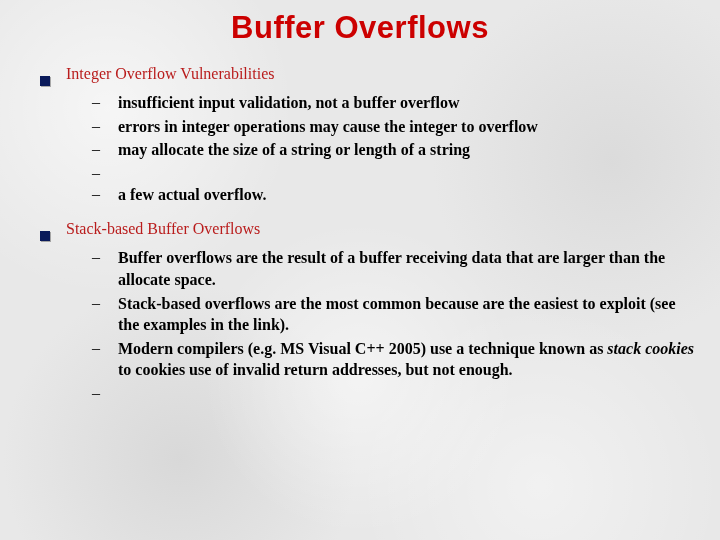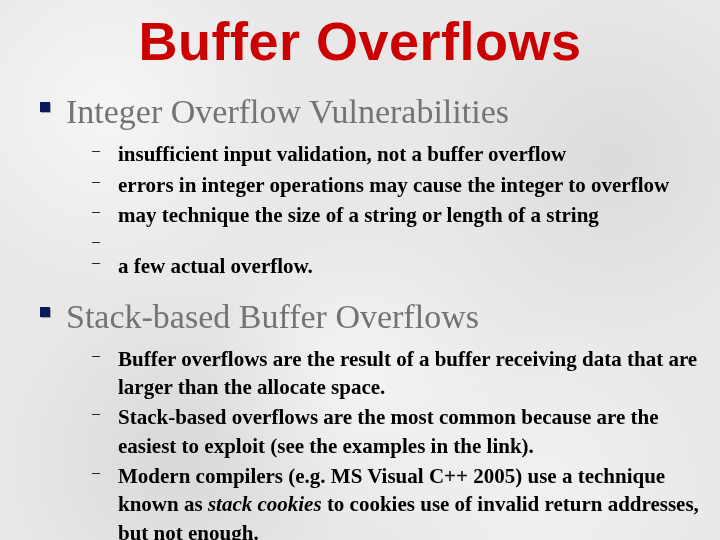--- a/index.html
+++ b/index.html
@@ -15,21 +15,21 @@
       radial-gradient(circle at 75% 90%, rgba(255,255,255,0.4) 0%, transparent 25%);
     font-family: "Times New Roman", Times, serif;
     overflow: hidden;
     position: relative;
   }
   .slide {
     padding: 10px 20px 20px 20px;
   }
   .title {
     font-family: Impact, "Arial Black", sans-serif;
-    font-size: 54px;
+    font-size: 31px;
     font-weight: 600;
     color: #cc0000;
     text-align: center;
     margin-bottom: 18px;
     letter-spacing: 0.5px;
   }
   .level1 {
     display: flex;
     align-items: flex-start;
     margin-bottom: 6px;
@@ -38,40 +38,40 @@
   .level1 .bullet-sq {
     width: 10px;
     height: 10px;
     background: #0a1a5a;
     margin-top: 12px;
     margin-right: 16px;
     flex-shrink: 0;
     box-shadow: 1px 1px 0 rgba(0,0,0,0.3);
   }
   .level1 .text {
-    font-size: 34px;
-    color: #737373;
+    font-size: 16px;
+    color: #b91c1c;
     line-height: 1.3;
   }
   .level2 {
     display: flex;
     align-items: flex-start;
     padding-left: 72px;
     margin-bottom: 2px;
   }
   .level2 .dash {
     font-size: 16px;
     color: #000;
     margin-right: 16px;
     margin-top: 1px;
     flex-shrink: 0;
     width: 10px;
   }
   .level2 .text {
-    font-size: 21px;
+    font-size: 16px;
     color: #000;
     font-weight: bold;
     line-height: 1.35;
   }
   .u { }
   .spacer { height: 12px; }
 </style>
 </head>
 <body>
 
@@ -86,21 +86,21 @@
   <div class="level2">
     <div class="dash">–</div>
     <div class="text"><span>insufficient input validation, not a buffer overflow</span></div>
   </div>
   <div class="level2">
     <div class="dash">–</div>
     <div class="text"><span>errors in integer operations may cause the </span><span class="u">integer to overflow</span></div>
   </div>
   <div class="level2">
     <div class="dash">–</div>
-    <div class="text"><span>may technique the </span><span class="u">size of a string or length of a string</span></div>
+    <div class="text"><span>may allocate the </span><span class="u">size of a string or length of a string</span></div>
   </div>
   <div class="level2">
     <div class="dash">–</div>
   </div>
   <div class="level2">
     <div class="dash">–</div>
     <div class="text"><span>a few </span><span class="u">actual overflow.</span></div>
   </div>
 
   <div class="spacer"></div>

